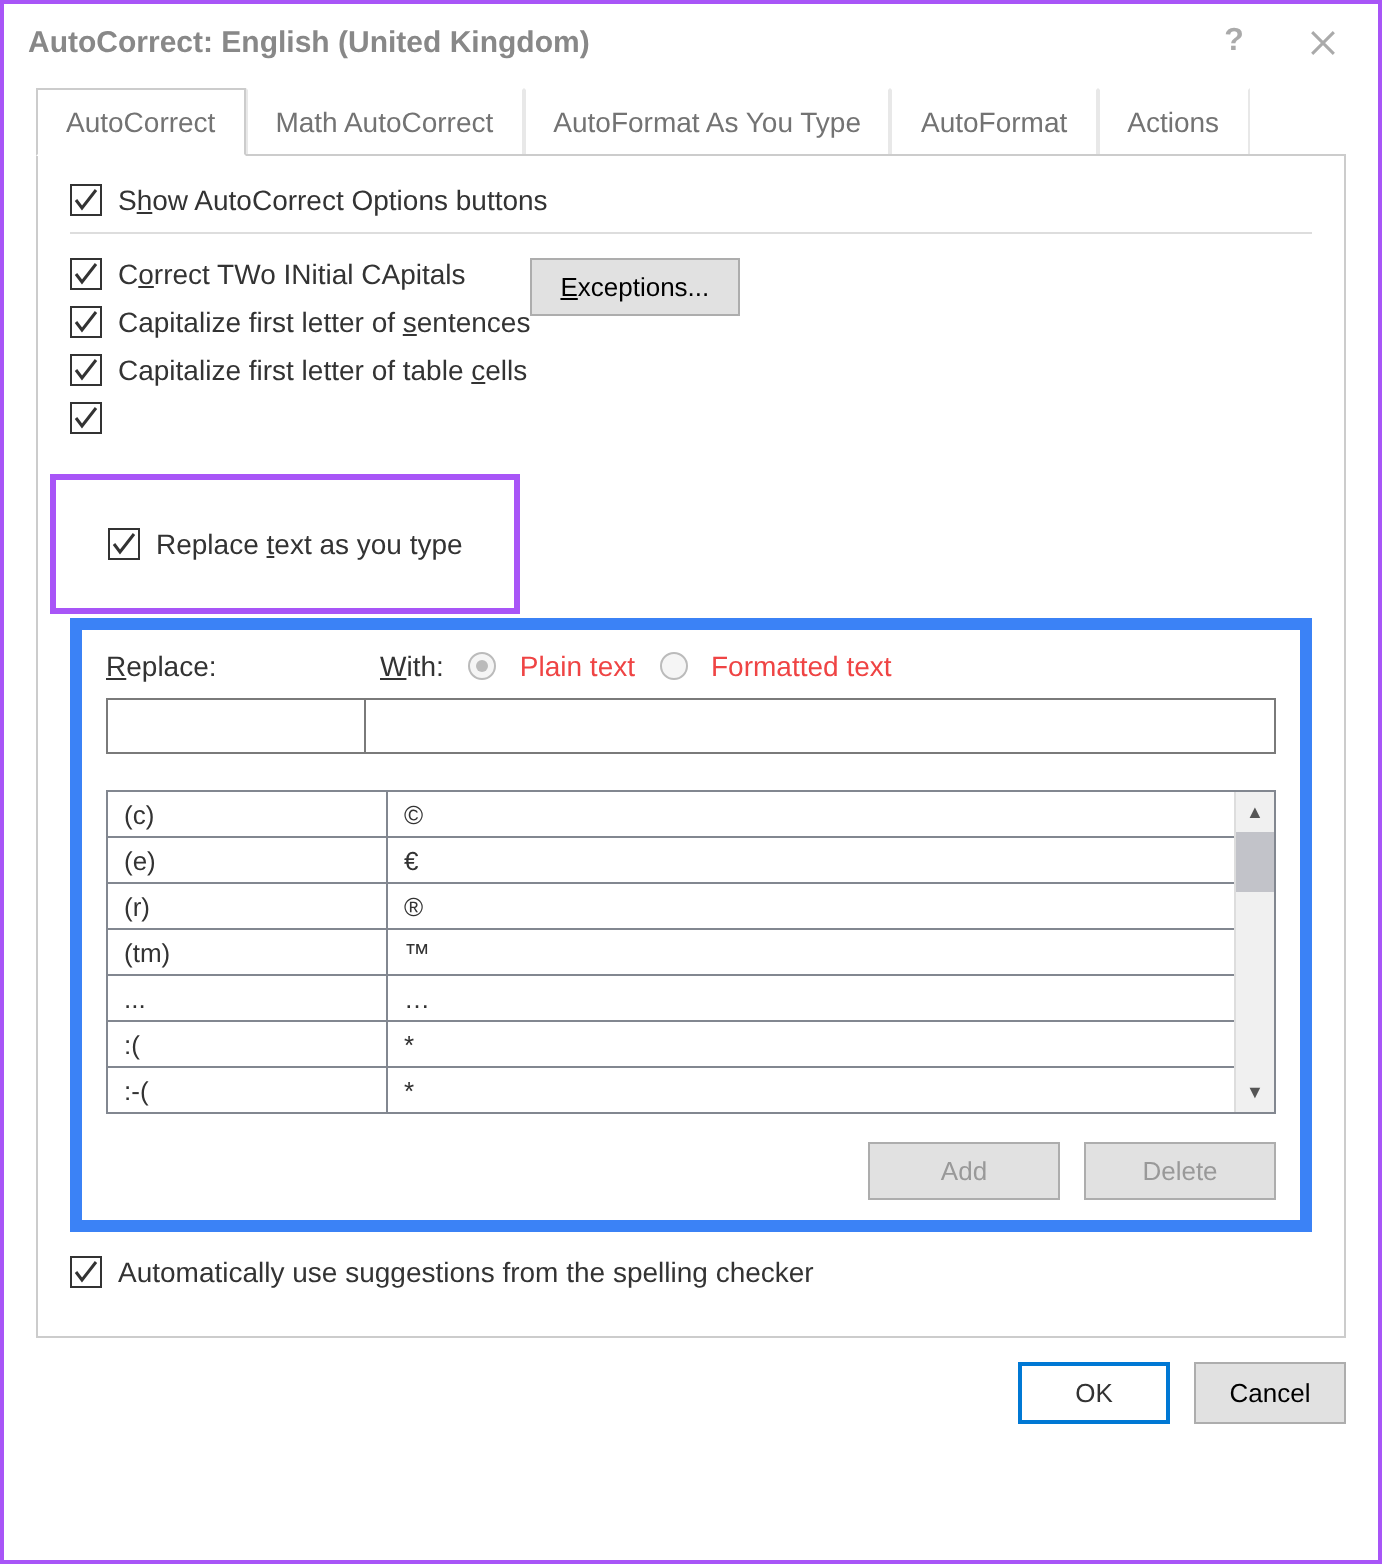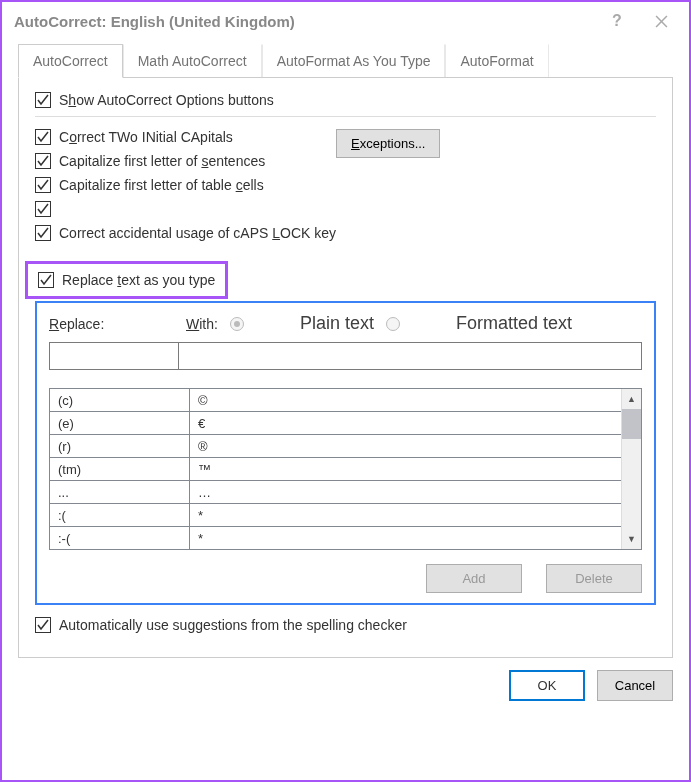--- a/index.html
+++ b/index.html
@@ -90,21 +90,21 @@
     .btn:disabled {
       color: #999;
     }
     .highlight {
       border: 3px solid #a855f7;
       padding: 8px 10px;
       display: inline-flex;
       margin: 12px 0 4px -10px;
     }
     .subpanel {
-      border: 2px solid #3b82f6;
+      border: 6px solid #3b82f6;
       padding: 10px 12px;
       margin-top: -2px;
     }
     .repl-row {
       display: flex;
       align-items: center;
       gap: 12px;
       margin-bottom: 8px;
     }
     .lbl { font-size: 14px; }
@@ -114,21 +114,21 @@
       border: 1px solid #999;
       border-radius: 50%;
       display: inline-flex;
       align-items: center;
       justify-content: center;
       flex-shrink: 0;
       background: #f5f5f5;
     }
     .radio.disabled { border-color: #bbb; }
     .radio-dot { width: 6px; height: 6px; border-radius: 50%; background: #bbb; }
-    .radio-lbl { color: #404040; font-size: 18px; margin-left: 44px; }
+    .radio-lbl { color: #ef4444; font-size: 14px; }
     .fields { display: flex; gap: 0; margin-bottom: 18px; }
     .fld {
       border: 1px solid #7a7a7a;
       height: 28px;
       padding: 3px 6px;
       font-family: inherit;
       font-size: 13px;
     }
     .fld.left { width: 130px; }
     .fld.right { flex: 1; border-left: none; }
@@ -164,21 +164,21 @@
       color: #555;
     }
     .scroll-thumb {
       background: #c2c3c9;
       height: 30px;
     }
     .scroll-track { flex: 1; }
     .actions-row {
       display: flex;
       justify-content: flex-end;
-      gap: 24px;
+      gap: 12px;
       margin-top: 14px;
     }
     .actions-row .btn { width: 96px; }
     .footer {
       display: flex;
       justify-content: flex-end;
       gap: 12px;
       padding: 12px 16px;
     }
     .footer .btn { width: 76px; }
@@ -201,20 +201,21 @@
       </svg>
   </div>
 </div>
 
 <div class="content">
   <div class="tabs">
     <div class="tab active">AutoCorrect</div>
     <div class="tab">Math AutoCorrect</div>
     <div class="tab">AutoFormat As You Type</div>
     <div class="tab">AutoFormat</div>
+    <div class="tab">Actions</div>
   </div>
 
   <div class="panel">
     <div class="chk-row">
       <span class="chk">
           <svg viewBox="0 0 12 12">
             <path d="M1 6 L4 10 L11 1" stroke="#333" stroke-width="1.5" fill="none"></path>
           </svg>
         </span>
       <span>S<u>h</u>ow AutoCorrect Options buttons</span>
@@ -247,34 +248,26 @@
             </span>
           <span>Capitalize first letter of table <u>c</u>ells</span>
         </div>
         <div class="chk-row">
           <span class="chk">
               <svg viewBox="0 0 12 12">
                 <path d="M1 6 L4 10 L11 1" stroke="#333" stroke-width="1.5" fill="none"></path>
               </svg>
             </span>
         </div>
-        <div class="chk-row">
-          <span class="chk">
-              <svg viewBox="0 0 12 12">
-                <path d="M1 6 L4 10 L11 1" stroke="#333" stroke-width="1.5" fill="none"></path>
-              </svg>
-            </span>
-          <span>Correct accidental usage of cAPS <u>L</u>OCK key</span>
-        </div>
       </div>
       <button class="btn"><u>E</u>xceptions...</button>
     </div>
 
     <div class="highlight">
-      <div class="chk-row" style="margin:0;">
+      <div class="chk-row" style="margin:16px;">
         <span class="chk">
             <svg viewBox="0 0 12 12">
               <path d="M1 6 L4 10 L11 1" stroke="#333" stroke-width="1.5" fill="none"></path>
             </svg>
           </span>
         <span>Replace <u>t</u>ext as you type</span>
       </div>
     </div>
 
     <div class="subpanel">

